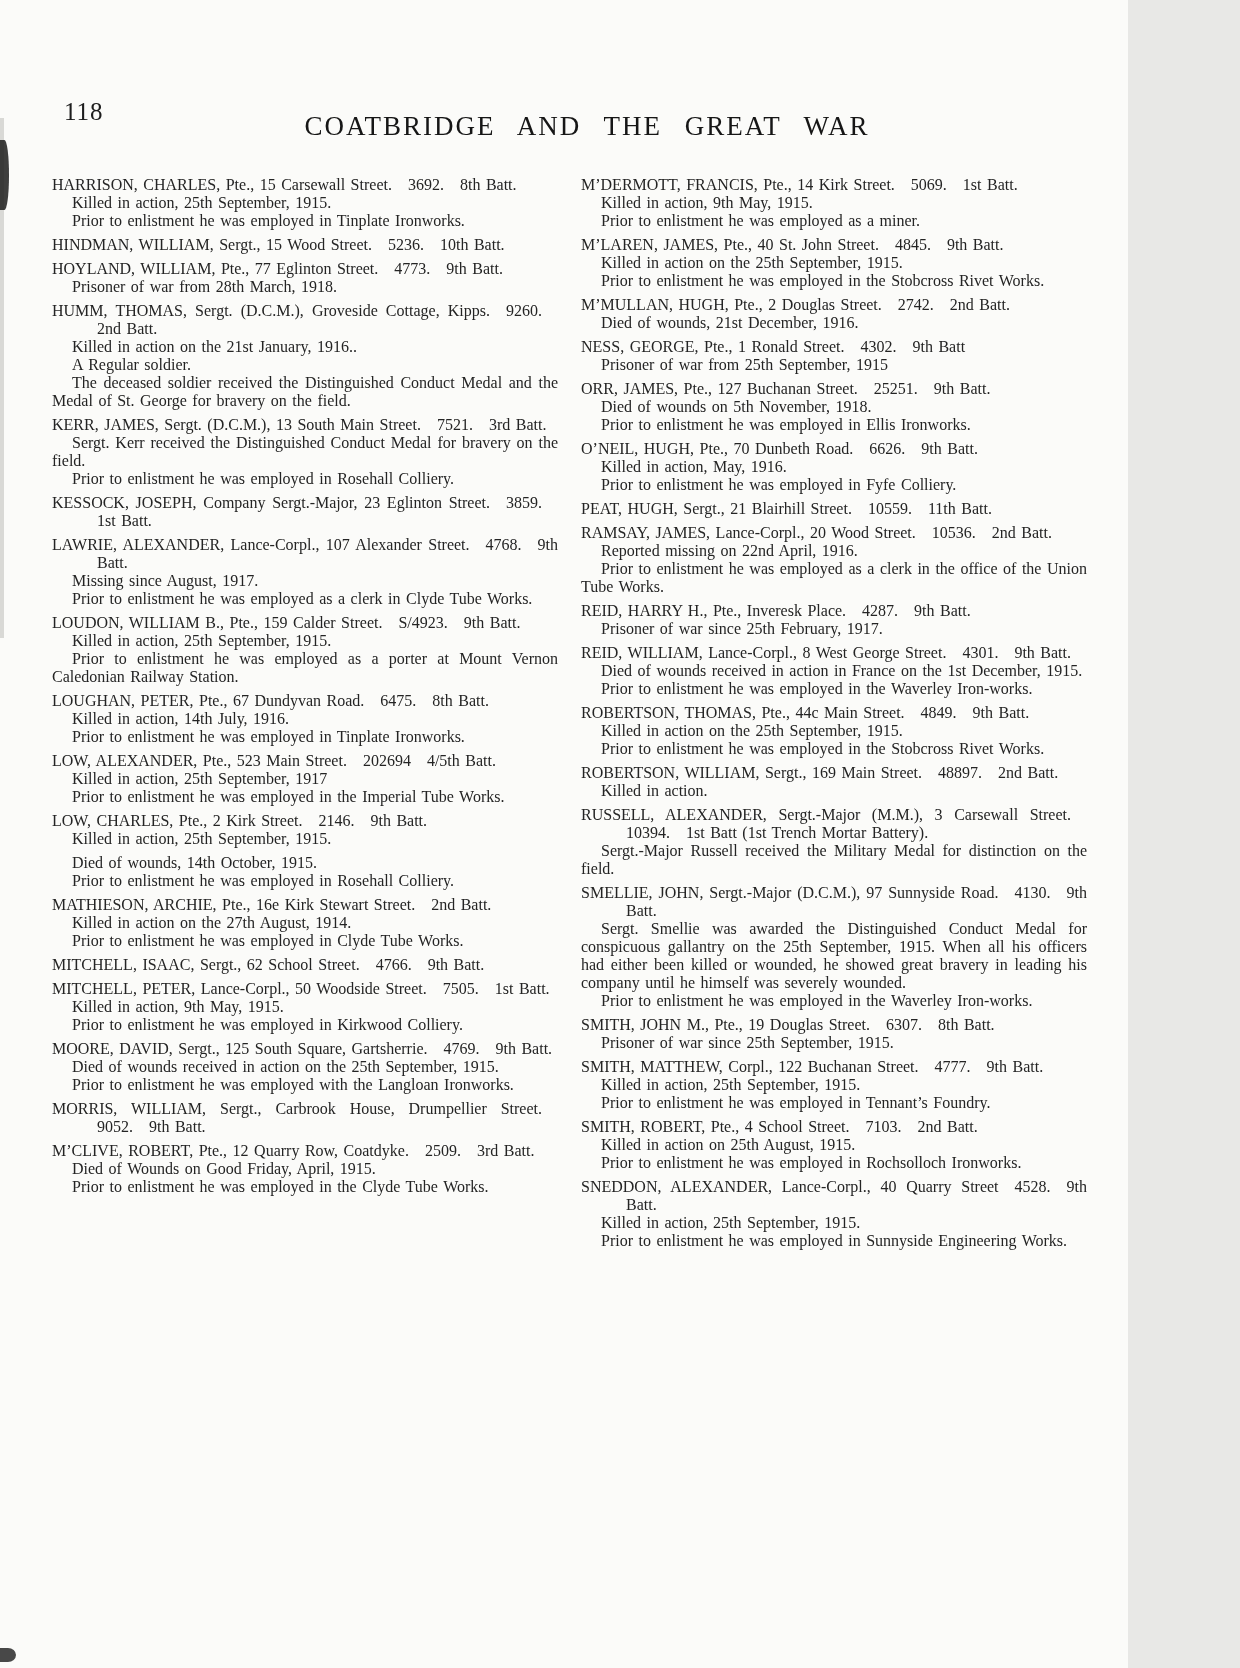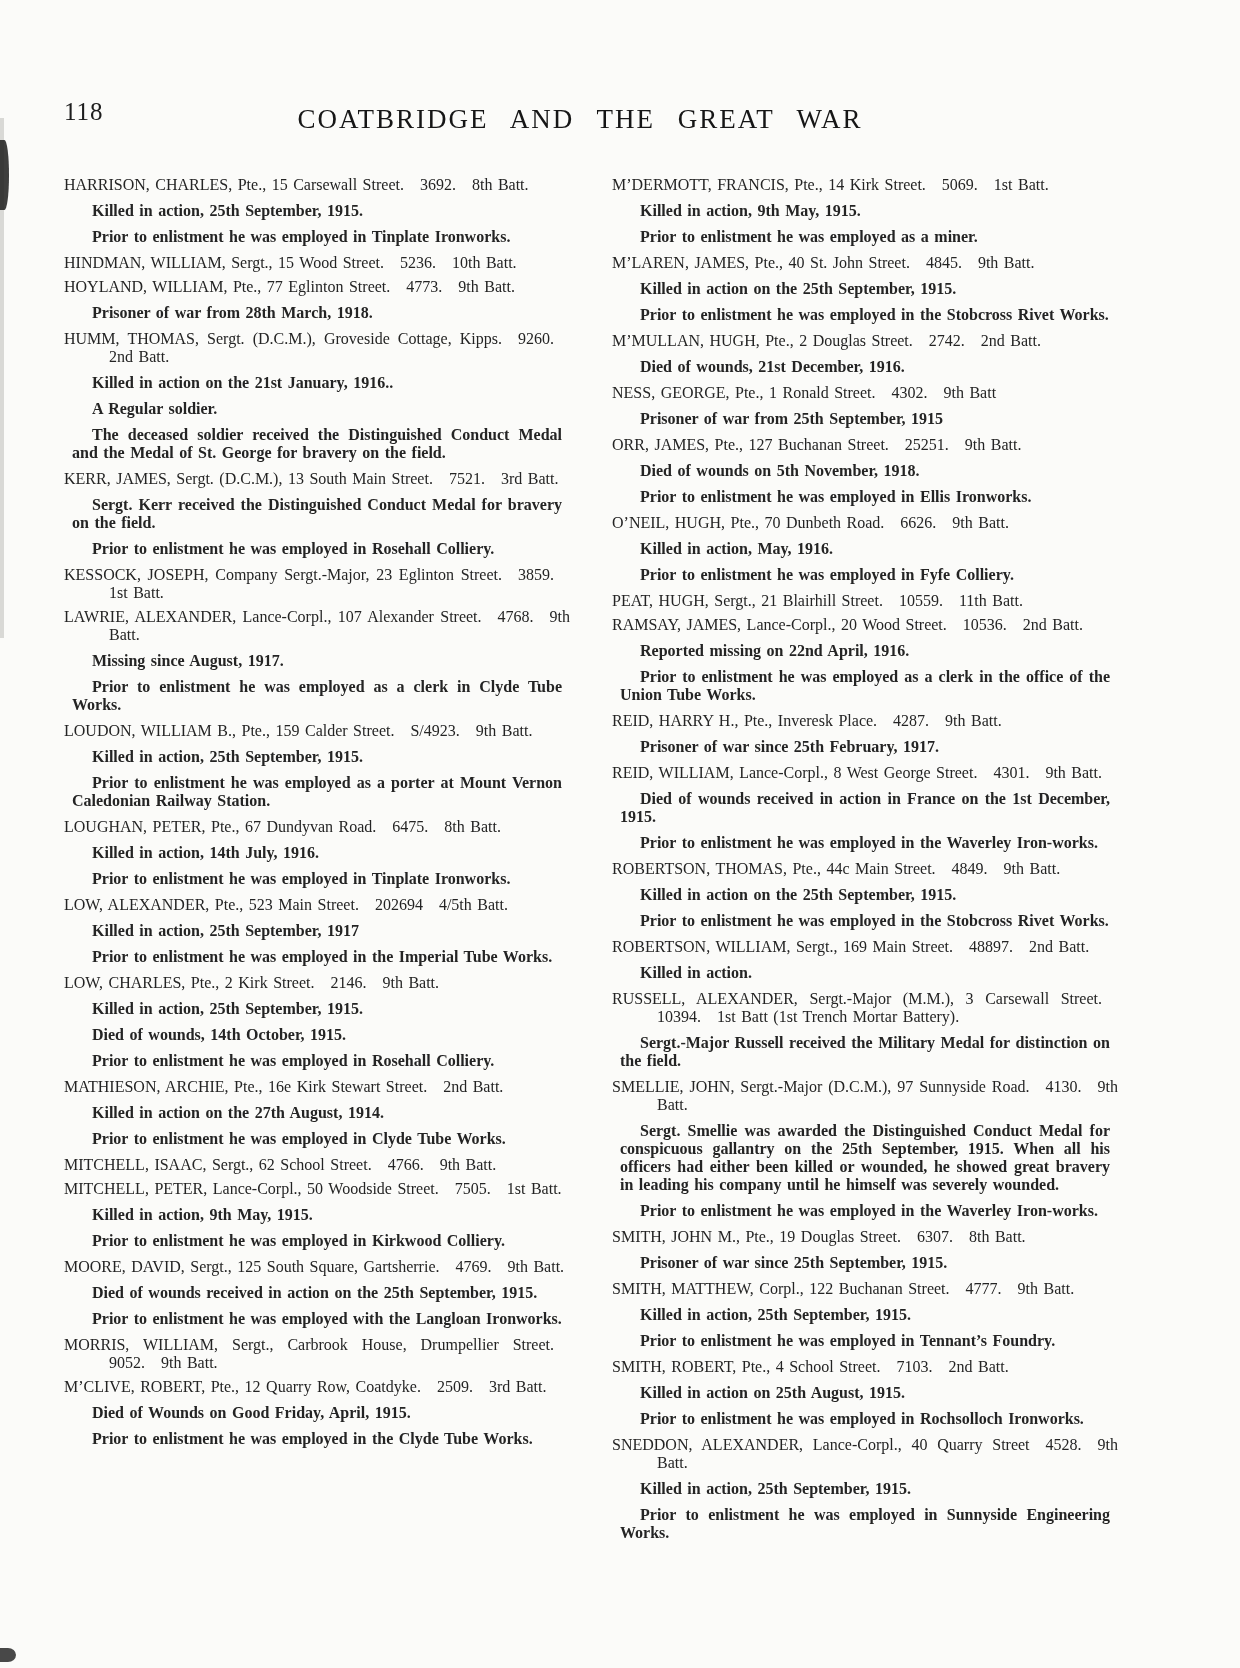--- a/index.html
+++ b/index.html
@@ -1,60 +1,59 @@
 <!DOCTYPE html>
 <html><head>
 <meta charset="utf-8">
 <style>
   html,body{margin:0;padding:0;background:#e8e8e6;}
   .page{
     position:relative;
-    width:1240px;height:1668px;
+    width:1128px;height:1668px;
     background:#fbfbf9;
     overflow:hidden;
     font-family:"Liberation Serif","DejaVu Serif",serif;
     color:#242424;
   }
   
   .artifact{position:absolute;background:#1c1c1c;}
   .a1{left:0;top:140px;width:9px;height:70px;border-radius:0 60% 60% 0;opacity:.85;}
   .a2{left:0;top:1648px;width:16px;height:14px;border-radius:0 50% 50% 0;opacity:.8;}
   .a3{left:0;top:118px;width:4px;height:520px;background:#9a9a96;opacity:.35;}
 
   .header{position:absolute;top:90px;left:0;width:100%;height:60px;}
   .pageno{
     position:absolute;left:64px;top:8px;
     font-size:25px;letter-spacing:1px;color:#1d1d1d;
   }
   .title{
-    position:absolute;left:0;top:14px;width:1160px;margin:0;
+    position:absolute;left:0;top:14px;width:1160px;margin:7px;
     text-align:center;font-weight:normal;
     font-size:27px;letter-spacing:2px;word-spacing:14px;color:#161616;
   }
 
   .cols{
-    position:absolute;top:176px;left:64px;
-    display:flex;gap:42px;
+    position:absolute;top:176px;left:52px;
+    display:flex;gap:23px;
   }
   .col{width:506px;}
 
   .entry{margin:0 0 6px 0;}
   .entry-head{
     font-size:16px;line-height:18px;
     text-align:justify;
     padding-left:45px;text-indent:-45px;
     word-spacing:1.5px;
   }
   .entry-para{
-    margin:8px;
+    margin:0;
     font-size:16px;line-height:18px;
     text-align:justify;
     text-indent:20px;
     word-spacing:1.5px;
-    font-weight:bold;
   }
 </style>
 </head>
 <body>
 
 <div class="page">
   <div class="artifact a3"></div>
   <div class="artifact a1"></div>
   <div class="artifact a2"></div>
 

